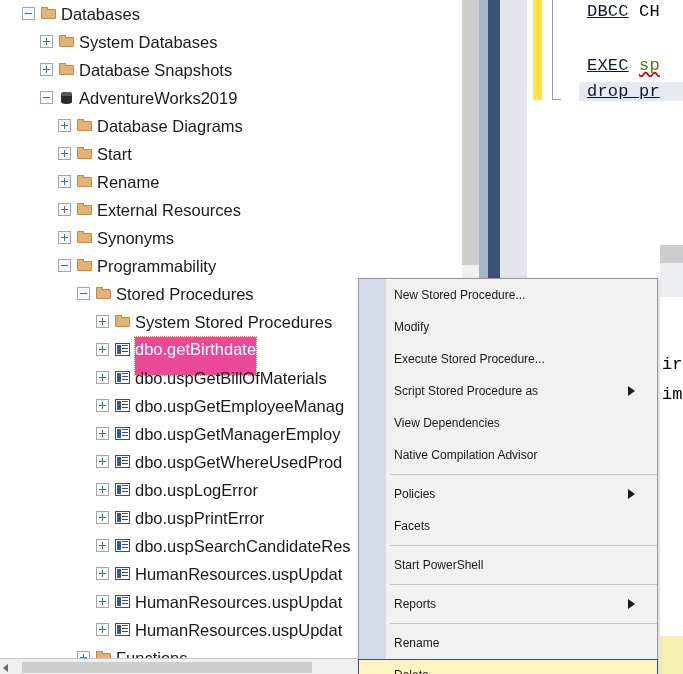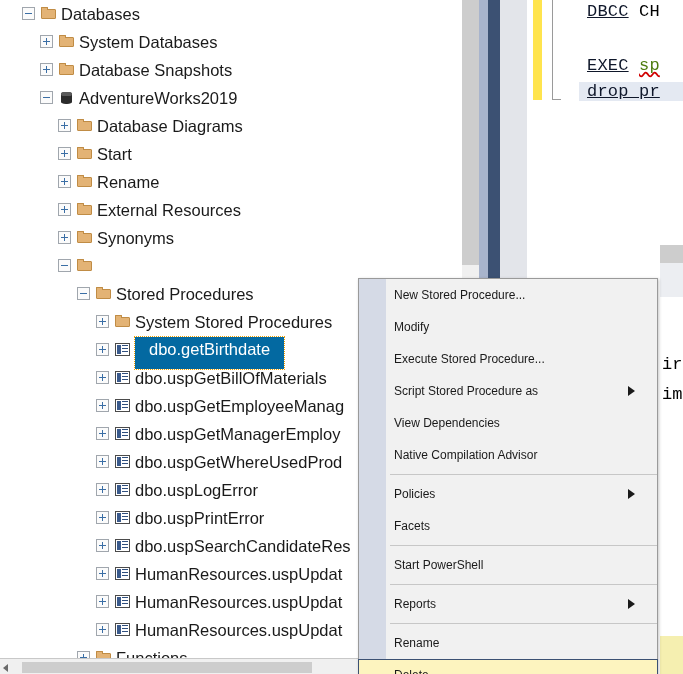--- a/index.html
+++ b/index.html
@@ -138,28 +138,28 @@
         #2f4f7f 6px, #2f4f7f 7px, transparent 7px, transparent 9px);
   }
 
   .tree-label {
     position: absolute;
     top: 0;
     white-space: nowrap;
   }
 
   .tree-row.selected .tree-label {
-    background: #0369a1;
+    background: #ec4899;
     color: #ffffff;
     outline: 1px dotted #f0a000;
     outline-offset: 0px;
-    padding: 0 14px;
+    padding: 0 0;
     line-height: 25px;
     top: 1px;
-    height: 32px;
+    height: 38px;
   }
 
   
   .lvl1 .expander { left: 22px; }  .lvl1 .ico { left: 41px; }  .lvl1 .tree-label { left: 61px; }
   .lvl2 .expander { left: 40px; }  .lvl2 .ico { left: 59px; }  .lvl2 .tree-label { left: 79px; }
   .lvl3 .expander { left: 58px; }  .lvl3 .ico { left: 77px; }  .lvl3 .tree-label { left: 97px; }
   .lvl4 .expander { left: 77px; }  .lvl4 .ico { left: 96px; }  .lvl4 .tree-label { left: 116px; }
   .lvl5 .expander { left: 96px; }  .lvl5 .ico { left: 115px; } .lvl5 .tree-label { left: 135px; }
 
   
@@ -399,20 +399,21 @@
         <span class="tree-label">External Resources</span>
       </div>
       <div class="tree-row lvl3">
         <span class="expander plus"></span>
         <span class="ico ico-folder"></span>
         <span class="tree-label">Synonyms</span>
       </div>
       <div class="tree-row lvl3">
         <span class="expander"></span>
         <span class="ico ico-folder"></span>
+        <span class="tree-label">Programmability</span>
       </div>
       <div class="tree-row lvl4">
         <span class="expander"></span>
         <span class="ico ico-folder"></span>
         <span class="tree-label">Stored Procedures</span>
       </div>
       <div class="tree-row lvl5">
         <span class="expander plus"></span>
         <span class="ico ico-folder"></span>
         <span class="tree-label">System Stored Procedures</span>

